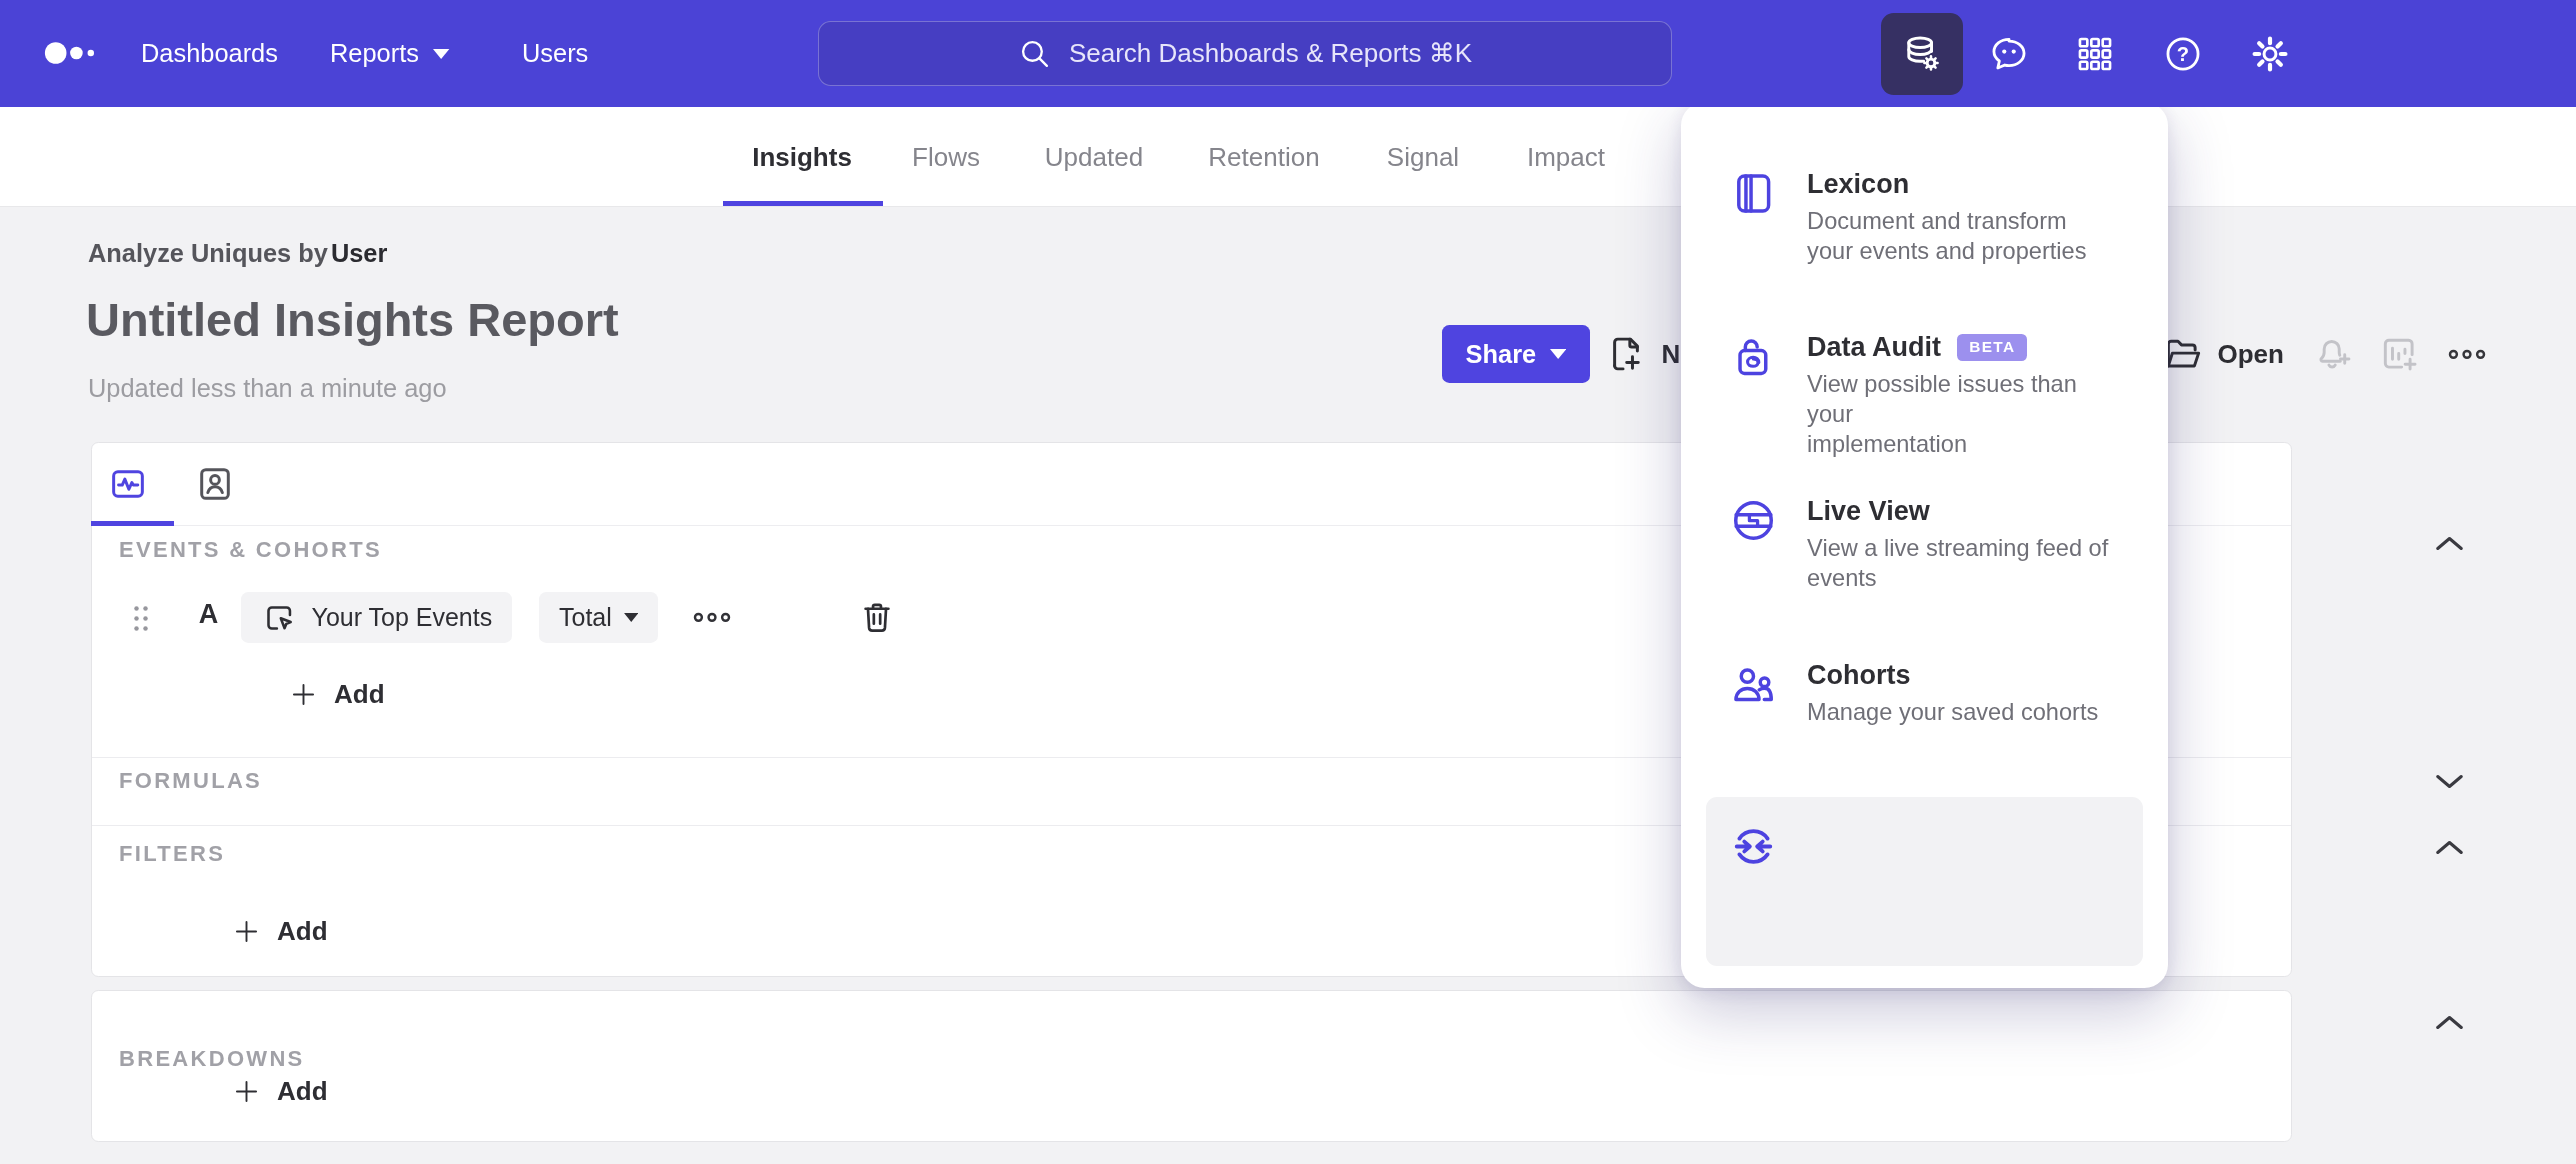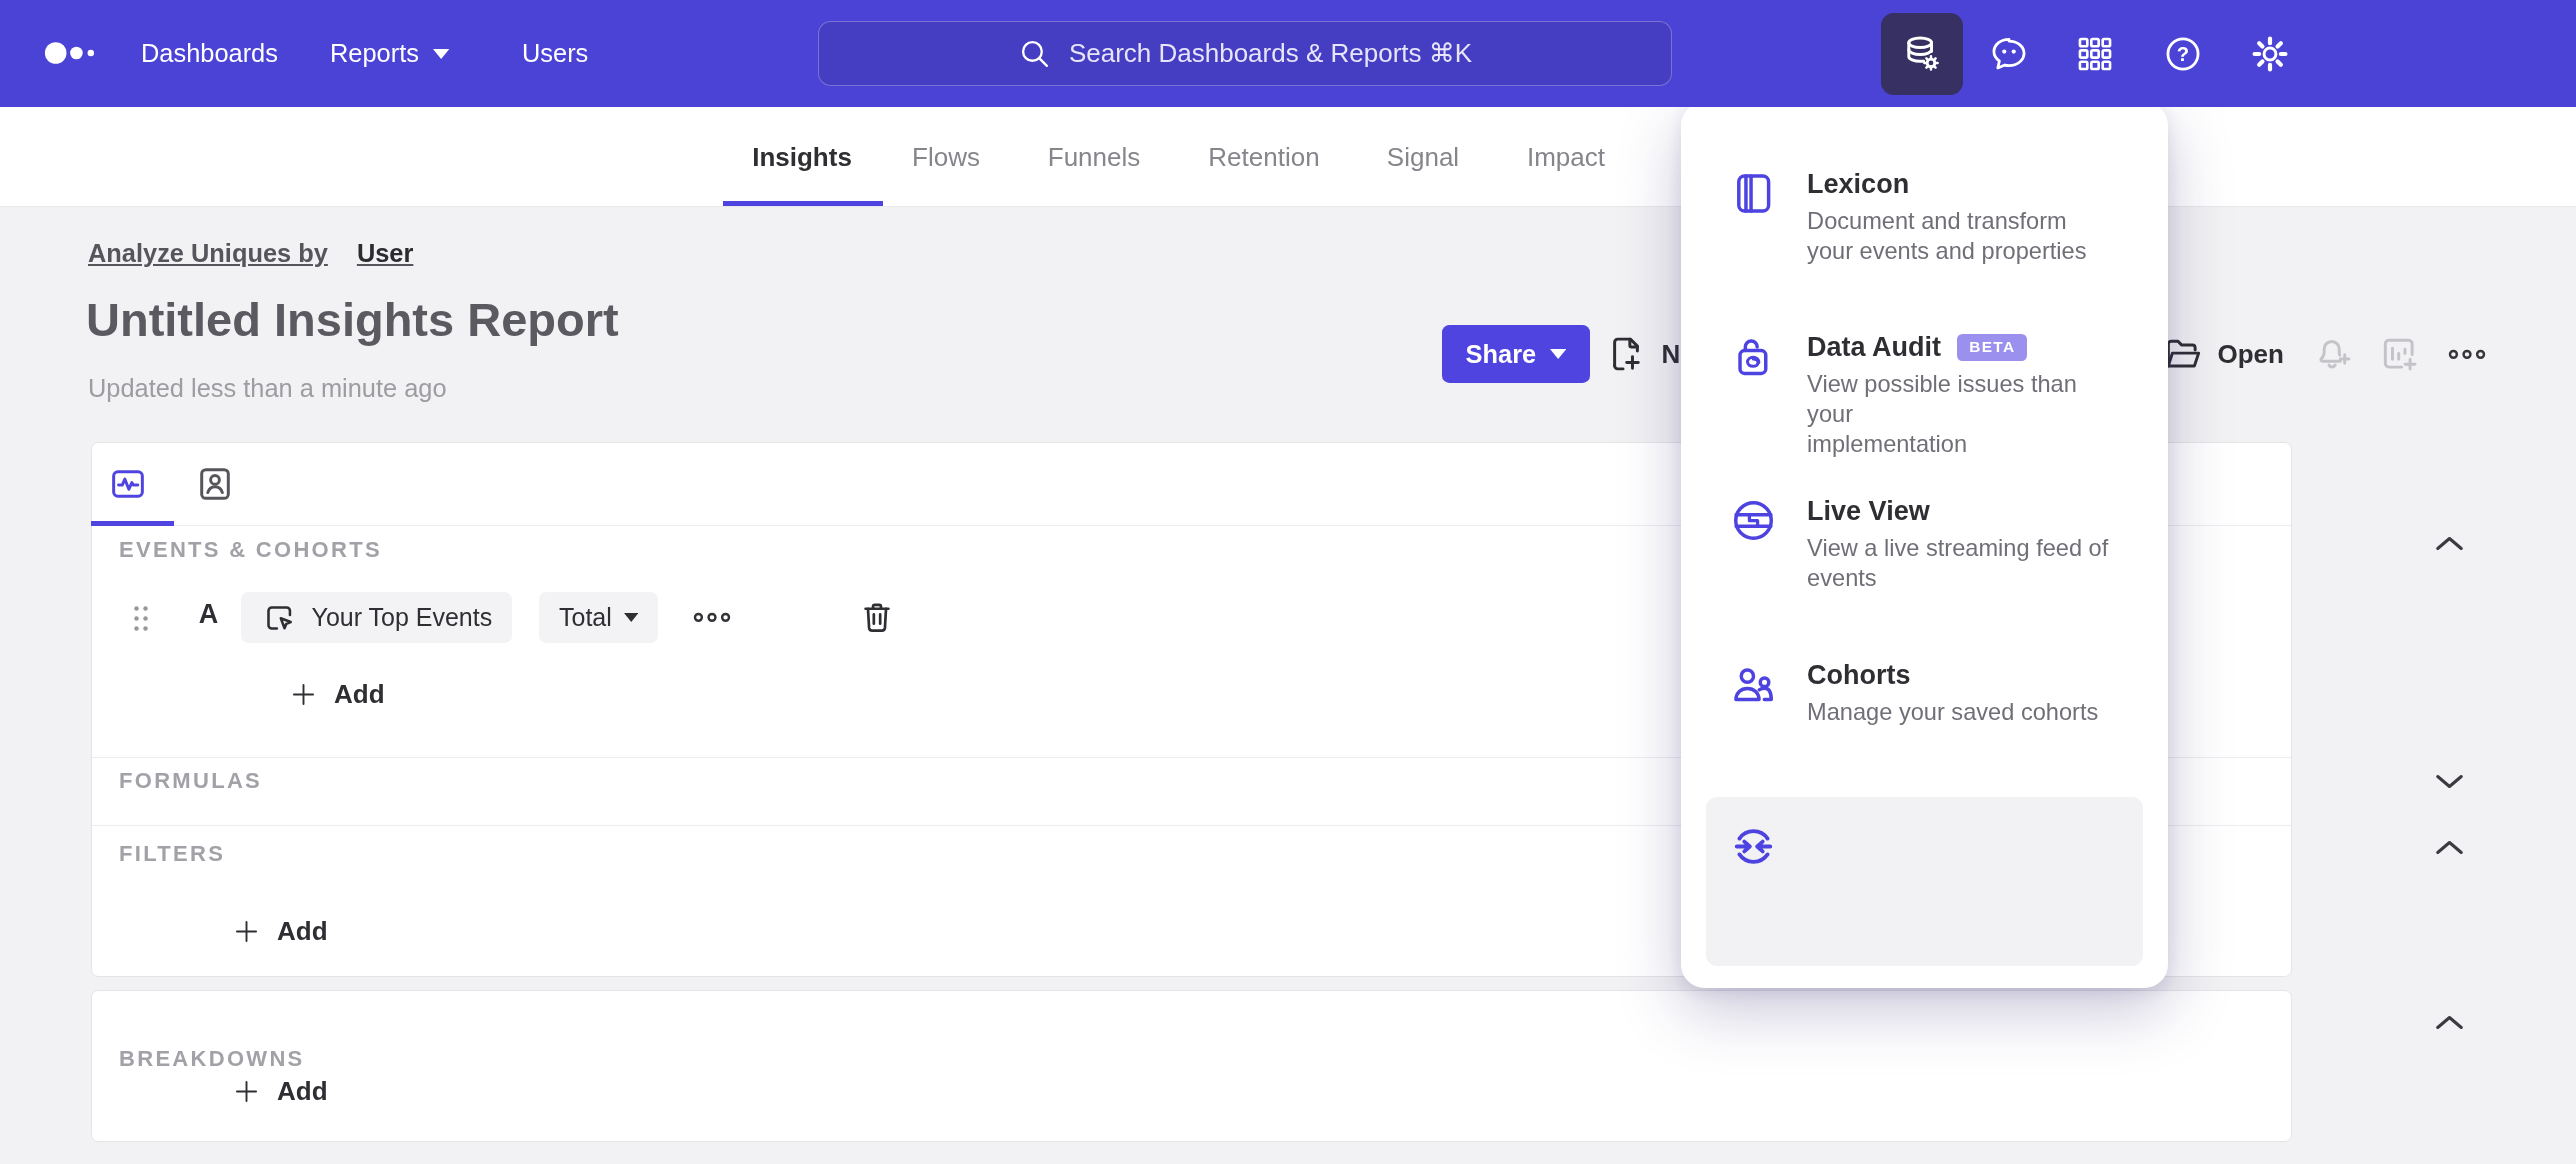--- a/index.html
+++ b/index.html
@@ -30,22 +30,22 @@
   
   .tabband { position:absolute; top:107px; left:0; width:2576px; height:100px; background:#ffffff;
              border-bottom:0.9px solid #e8e8ea; z-index:5; }
   .tab { position:absolute; top:0; height:100px; display:flex; align-items:center; transform:translateX(-50%);
          font-size:26px; color:#85858c; cursor:pointer; }
   .tab.active { color:#2e2e33; font-weight:600; }
   .t0{left:802px;} .t1{left:946px;} .t2{left:1094px;} .t3{left:1264px;} .t4{left:1423px;} .t5{left:1566px;}
   .tab-underline { position:absolute; left:723px; bottom:0; width:160px; height:5.4px; background:#4f44e0; }
 
   
-  .analyze { position:absolute; left:88px; top:239px; display:flex; gap:29px; font-size:25.4px; font-weight:600;
-             color:#55555b;text-decoration:underline; }
+  .analyze { position:absolute; left:88px; top:239px; display:flex; gap:3px; font-size:25.4px; font-weight:600;
+             color:#55555b; }
   .analyze .val { color:#2b2b30; font-weight:700; cursor:pointer; }
   .report-title { position:absolute; left:86px; top:292px; font-size:47px; font-weight:700; color:#5a5a60; }
   .updated { position:absolute; left:88px; top:374px; font-size:25.4px; color:#9c9ca1; }
 
   .share-btn { position:absolute; left:1442px; top:325px; height:58px; padding:0 23.6px; background:#4f44e0;
                border-radius:7.3px; color:#fff; font-size:25.4px; font-weight:600; display:flex; align-items:center;
                gap:13.6px; cursor:pointer; border:none; }
   .tool-txtbtn { position:absolute; top:325px; height:58px; display:flex; align-items:center; gap:14.5px;
                  font-size:26px; font-weight:600; color:#2e2e33; cursor:pointer; }
   .new-btn { left:1605px; } .open-btn { left:2161px; }
@@ -201,21 +201,21 @@
   </header>
 
   <nav class="tabband">
     <div class="tab active t0">
         <span>Insights</span>
       </div>
     <div class="tab t1">
         <span>Flows</span>
       </div>
     <div class="tab t2">
-        <span>Funnels</span>
+        <span>Updated</span>
       </div>
     <div class="tab t3">
         <span>Retention</span>
       </div>
     <div class="tab t4">
         <span>Signal</span>
       </div>
     <div class="tab t5">
         <span>Impact</span>
       </div>

